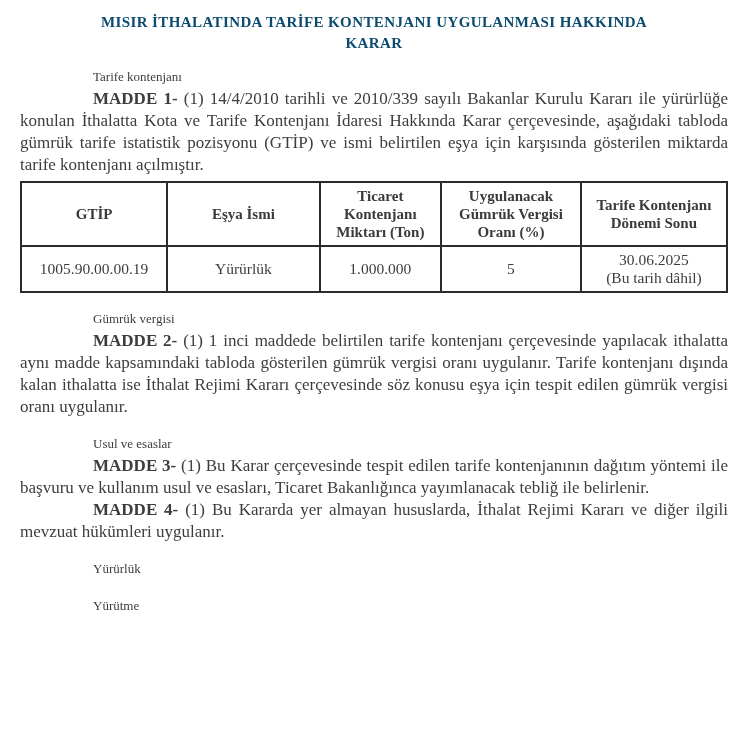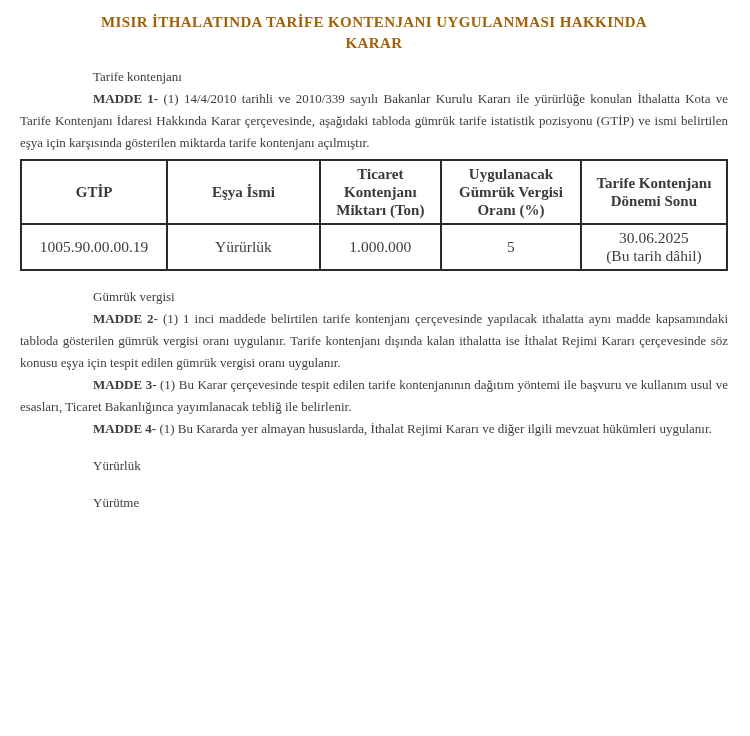--- a/index.html
+++ b/index.html
@@ -15,35 +15,35 @@
     color: #3d3d3d;
     box-sizing: border-box;
     padding: 12px 22px 0 20px;
   }
   .doc-title {
     text-align: center;
     font-weight: bold;
     font-size: 15px;
     line-height: 21px;
     letter-spacing: 0.4px;
-    color: #a16207;
+    color: #0c4a6e;
     margin: 0 0 12px 0;
   }
   .section-heading {
     font-weight: normal;
     font-size: 13px;
     line-height: 22px;
     text-indent: 73px;
     margin: 15px 0 0 0;
   }
   .section-heading.first {
     margin-top: 0;
   }
   .section-body {
-    font-size: 13px;
+    font-size: 17px;
     line-height: 22px;
     text-indent: 73px;
     text-align: justify;
     margin: 0;
   }
   .madde-label {
     font-weight: bold;
   }
   table.quota-table {
     border-collapse: collapse;
@@ -116,20 +116,21 @@
           <div>30.06.2025</div>
           <div>(Bu tarih dâhil)</div>
         </td>
       </tr>
     </tbody>
   </table>
 
   <h2 class="section-heading">Gümrük vergisi</h2>
   <p class="section-body"><span class="madde-label">MADDE 2-</span> <span>(1) 1 inci maddede belirtilen tarife kontenjanı çerçevesinde yapılacak ithalatta aynı madde kapsamındaki tabloda gösterilen gümrük vergisi oranı uygulanır. Tarife kontenjanı dışında kalan ithalatta ise İthalat Rejimi Kararı çerçevesinde söz konusu eşya için tespit edilen gümrük vergisi oranı uygulanır.</span></p>
 
+  <h2 class="section-heading">Usul ve esaslar</h2>
   <p class="section-body"><span class="madde-label">MADDE 3-</span> <span>(1) Bu Karar çerçevesinde tespit edilen tarife kontenjanının dağıtım yöntemi ile başvuru ve kullanım usul ve esasları, Ticaret Bakanlığınca yayımlanacak tebliğ ile belirlenir.</span></p>
 
   <p class="section-body"><span class="madde-label">MADDE 4-</span> <span>(1) Bu Kararda yer almayan hususlarda, İthalat Rejimi Kararı ve diğer ilgili mevzuat hükümleri uygulanır.</span></p>
 
   <h2 class="section-heading">Yürürlük</h2>
 
   <h2 class="section-heading">Yürütme</h2>
 
 </div>
 

